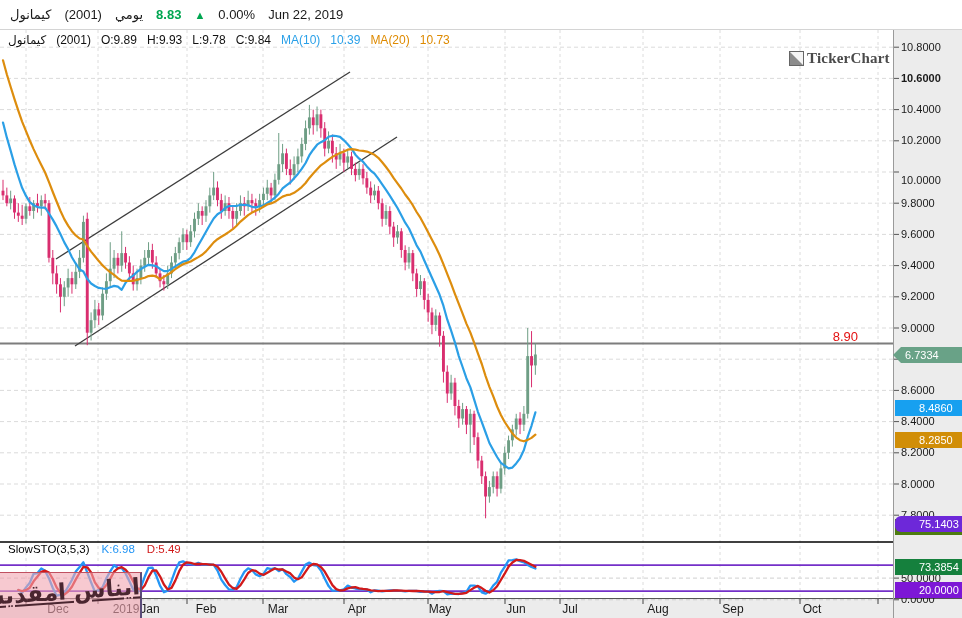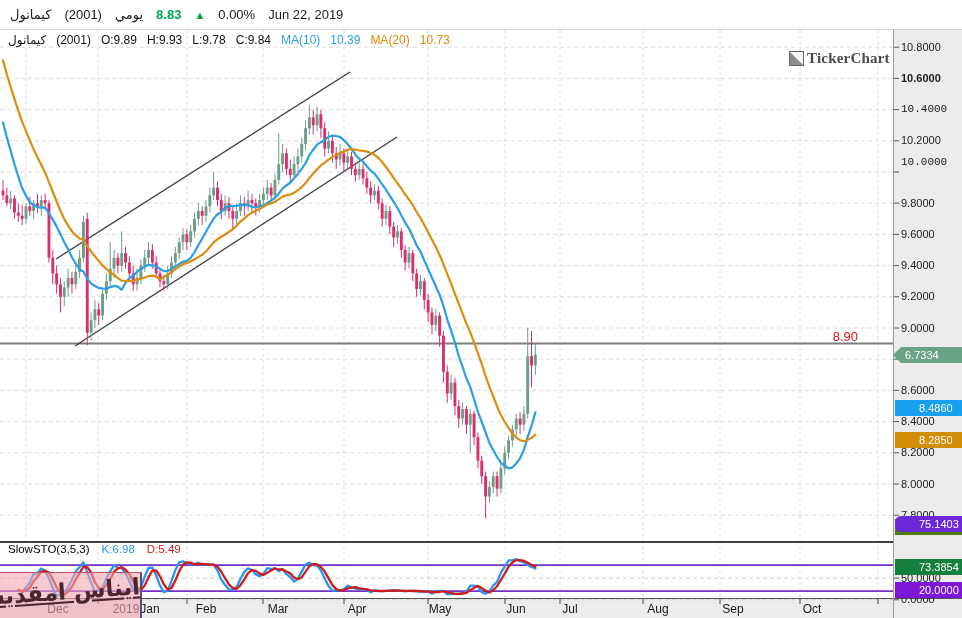--- a/index.html
+++ b/index.html
@@ -433,23 +433,23 @@
   <span>SlowSTO(3,5,3)</span>
   <span class="k">K:6.98</span>
   <span class="d">D:5.49</span>
 </div>
 
 <div id="watermark-box"></div>
 <div id="watermark-text" class="ar" dir="rtl">ايناس امقديش</div>
 
 <div class="axlabel" style="top: 40.7px;">10.8000</div>
 <div class="axlabel" style="top: 71.9px; font-weight: bold;">10.6000</div>
-<div class="axlabel" style="top: 103.1px; font-family: Liberation Mono, monospace;">10.4000</div>
+<div class="axlabel" style="top: 103.1px;">10.4000</div>
 <div class="axlabel" style="top: 134.3px;">10.2000</div>
-<div class="axlabel" style="top: 156px; font-family: Liberation Mono, monospace;">10.0000</div>
+<div class="axlabel" style="top: 174px;">10.0000</div>
 <div class="axlabel" style="top: 196.7px;">9.8000</div>
 <div class="axlabel" style="top: 227.9px;">9.6000</div>
 <div class="axlabel" style="top: 259.1px;">9.4000</div>
 <div class="axlabel" style="top: 290.3px;">9.2000</div>
 <div class="axlabel" style="top: 321.5px;">9.0000</div>
 <div class="axlabel" style="top: 352.7px;">8.8000</div>
 <div class="axlabel" style="top: 383.9px;">8.6000</div>
 <div class="axlabel" style="top: 415.1px;">8.4000</div>
 <div class="axlabel" style="top: 446.3px;">8.2000</div>
 <div class="axlabel" style="top: 477.5px;">8.0000</div>

